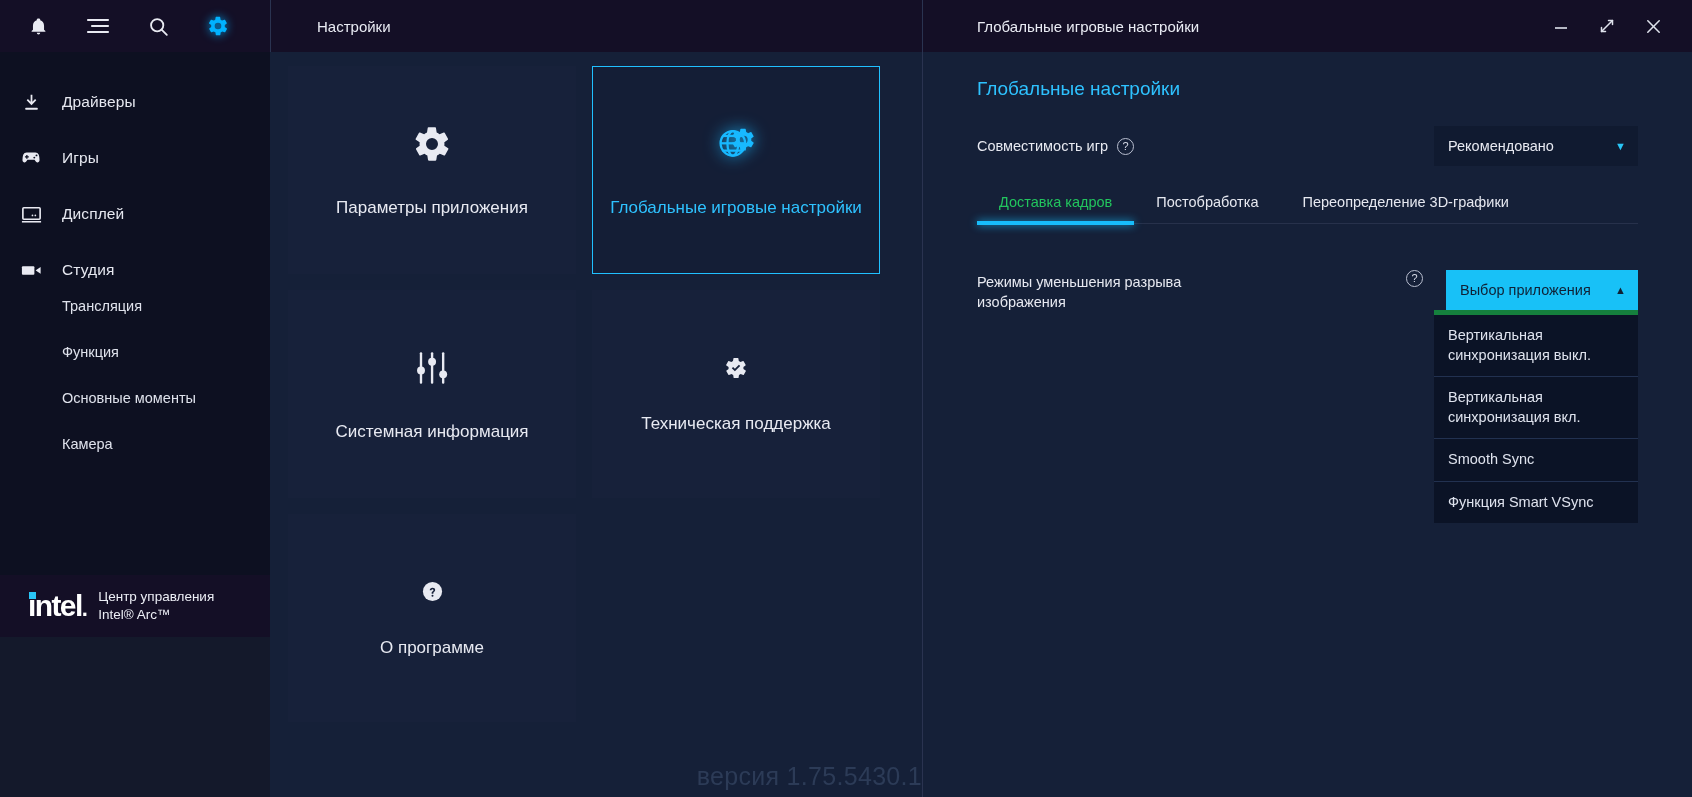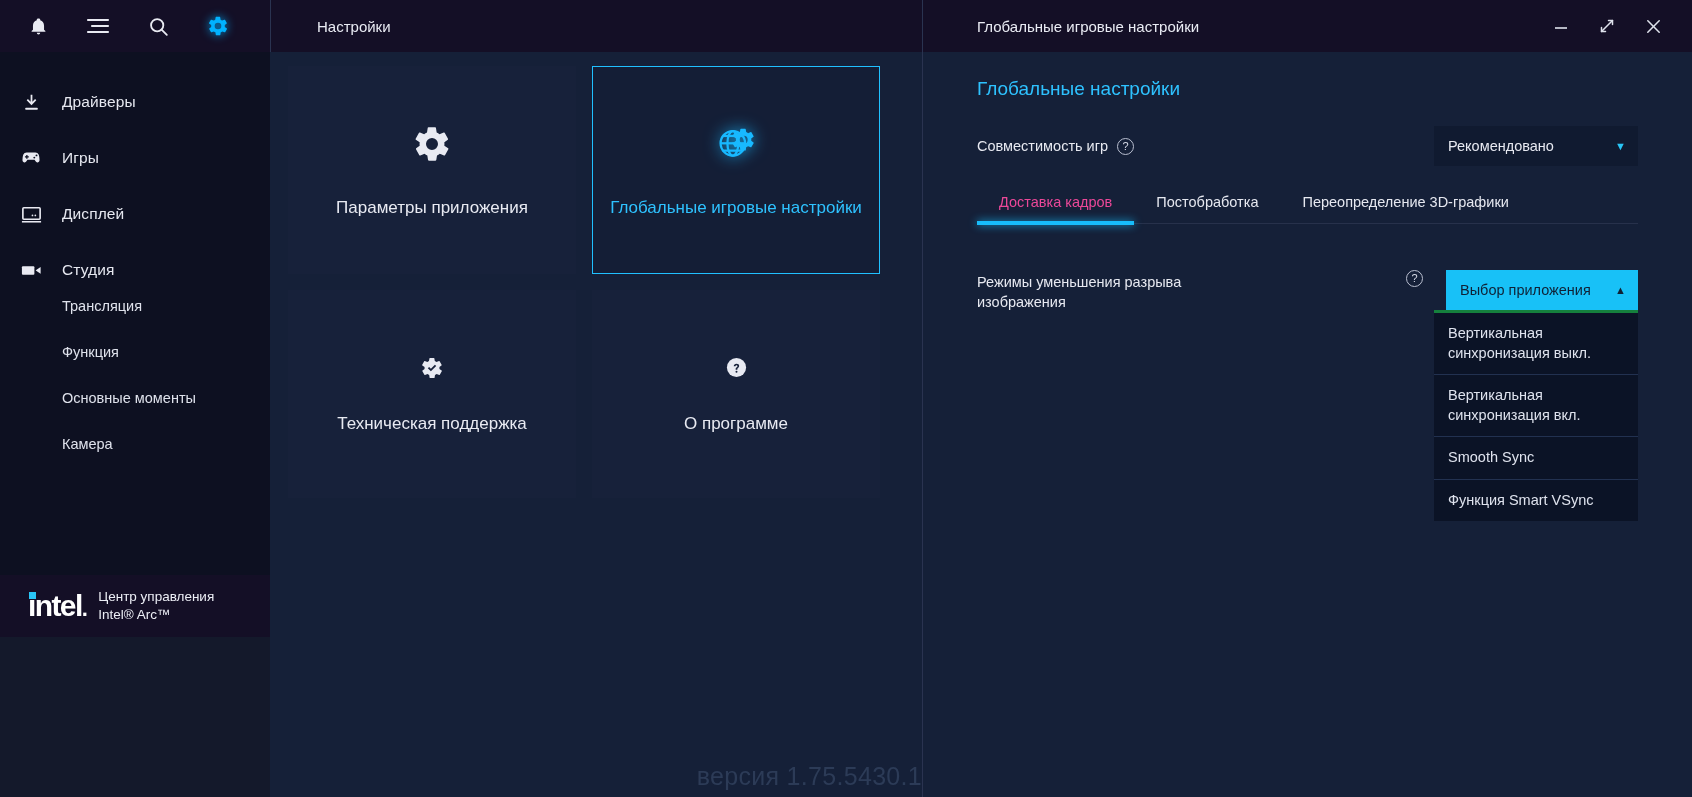--- a/index.html
+++ b/index.html
@@ -180,21 +180,21 @@
     margin-top: 28px;
     border-bottom: 1px solid #27314b;
     gap: 0;
   }
   .tab {
     padding: 0 22px 13px 22px;
     font-size: 14.5px; color: #e6e8f0;
     cursor: pointer; position: relative;
     white-space: nowrap;
   }
-  .tab.active { color: #ec4899; }
+  .tab.active { color: #22c55e; }
   .tab.active::after {
     content: ""; position: absolute;
     left: 0; right: 0; bottom: -2px; height: 4px;
     background: #17bdfb;
     box-shadow: 0 0 9px rgba(23,189,251,.9);
   }
 
   .ctl-row {
     margin-top: 46px;
     display: flex; align-items: flex-start;
@@ -212,21 +212,21 @@
     display: flex; align-items: center;
     padding: 0 12px 0 14px;
     font-size: 14.5px; color: #0f2135;
     cursor: pointer;
     margin-left: 12px;
   }
   .dd-head .sv { flex: 1; }
   .dd-head .caret { color: #0f2135; }
   .dd-list {
     background: #0b1326;
-    border-top: 3px solid #15803d;
+    border-top: 5px solid #15803d;
   }
   .dd-opt {
     padding: 11px 14px;
     font-size: 14.5px; color: #dfe3ee; line-height: 1.35;
     border-bottom: 1px solid #223150;
     cursor: pointer;
   }
   .dd-opt:last-child { border-bottom: none; }
 </style>
 </head>
@@ -347,20 +347,33 @@
             <ellipse cx="10.2" cy="11.6" rx="3.1" ry="7"></ellipse>
             <line x1="3.2" y1="11.6" x2="17.2" y2="11.6"></line>
             <line x1="4.3" y1="7.4" x2="16.1" y2="7.4"></line>
             <line x1="4.3" y1="15.8" x2="16.1" y2="15.8"></line>
             <path fill="currentColor" stroke="none" d="M20.7 10.2a5 5 0 0 0 0-1.3l1.3-1a.3.3 0 0 0 .07-.38l-1.26-2.2a.3.3 0 0 0-.37-.13l-1.56.63a4.8 4.8 0 0 0-1.07-.62l-.24-1.64a.3.3 0 0 0-.3-.26h-2.5a.3.3 0 0 0-.3.26l-.24 1.64a4.8 4.8 0 0 0-1.07.62l-1.56-.63a.3.3 0 0 0-.37.13L9.97 7.5a.3.3 0 0 0 .7.38l1.3 1a5 5 0 0 0 0 1.3l-1.3 1a.3.3 0 0 0-.7.38l1.26 2.2a.3.3 0 0 0 .37.13l1.56-.63a4.8 4.8 0 0 0 1.07.62l.24 1.64a.3.3 0 0 0 .3.26h2.5a.3.3 0 0 0 .3-.26l.24-1.64a4.8 4.8 0 0 0 1.07-.62l1.56.63a.3.3 0 0 0 .37-.13l1.26-2.2a.3.3 0 0 0-.07-.38zM16.4 11.8a2.25 2.25 0 1 1 2.25-2.25 2.25 2.25 0 0 1-2.25 2.25z"></path>
           </svg>
         </span>
         <span class="t-lbl">Глобальные игровые настройки</span>
       </div>
 
+      <div class="tile">
+        <span class="t-ico">
+          <svg width="38" height="40" viewBox="0 0 24 24" fill="currentColor">
+            <rect x="4.3" y="2" width="1.5" height="20" rx=".7"></rect>
+            <rect x="11.3" y="2" width="1.5" height="20" rx=".7"></rect>
+            <rect x="18.3" y="2" width="1.5" height="20" rx=".7"></rect>
+            <circle cx="5.05" cy="13.5" r="2.5"></circle>
+            <circle cx="12.05" cy="8" r="2.5"></circle>
+            <circle cx="19.05" cy="16" r="2.5"></circle>
+          </svg>
+        </span>
+        <span class="t-lbl">Системная информация</span>
+      </div>
 
       <div class="tile small-ico">
         <span class="t-ico">
           <svg width="24" height="24" viewBox="0 0 24 24" fill="currentColor">
               <path d="M19.4 13a7.9 7.9 0 0 0 0-2l2.1-1.6a.5.5 0 0 0 .1-.6l-2-3.5a.5.5 0 0 0-.6-.2l-2.5 1a7.6 7.6 0 0 0-1.7-1l-.4-2.6a.5.5 0 0 0-.5-.5h-4a.5.5 0 0 0-.5.5l-.4 2.6a7.6 7.6 0 0 0-1.7 1l-2.5-1a.5.5 0 0 0-.6.2l-2 3.5a.5.5 0 0 0 .1.6L4.6 11a7.9 7.9 0 0 0 0 2l-2.1 1.6a.5.5 0 0 0-.1.6l2 3.5a.5.5 0 0 0 .6.2l2.5-1a7.6 7.6 0 0 0 1.7 1l.4 2.6a.5.5 0 0 0 .5.5h4a.5.5 0 0 0 .5-.5l.4-2.6a7.6 7.6 0 0 0 1.7-1l2.5 1a.5.5 0 0 0 .6-.2l2-3.5a.5.5 0 0 0-.1-.6z"></path>
               <path d="M10.9 15.3L7.8 12.2l1.3-1.3 1.8 1.8 4-4 1.3 1.3z" fill="#17213a"></path>
             </svg>
         </span>
         <span class="t-lbl">Техническая поддержка</span>
       </div>

